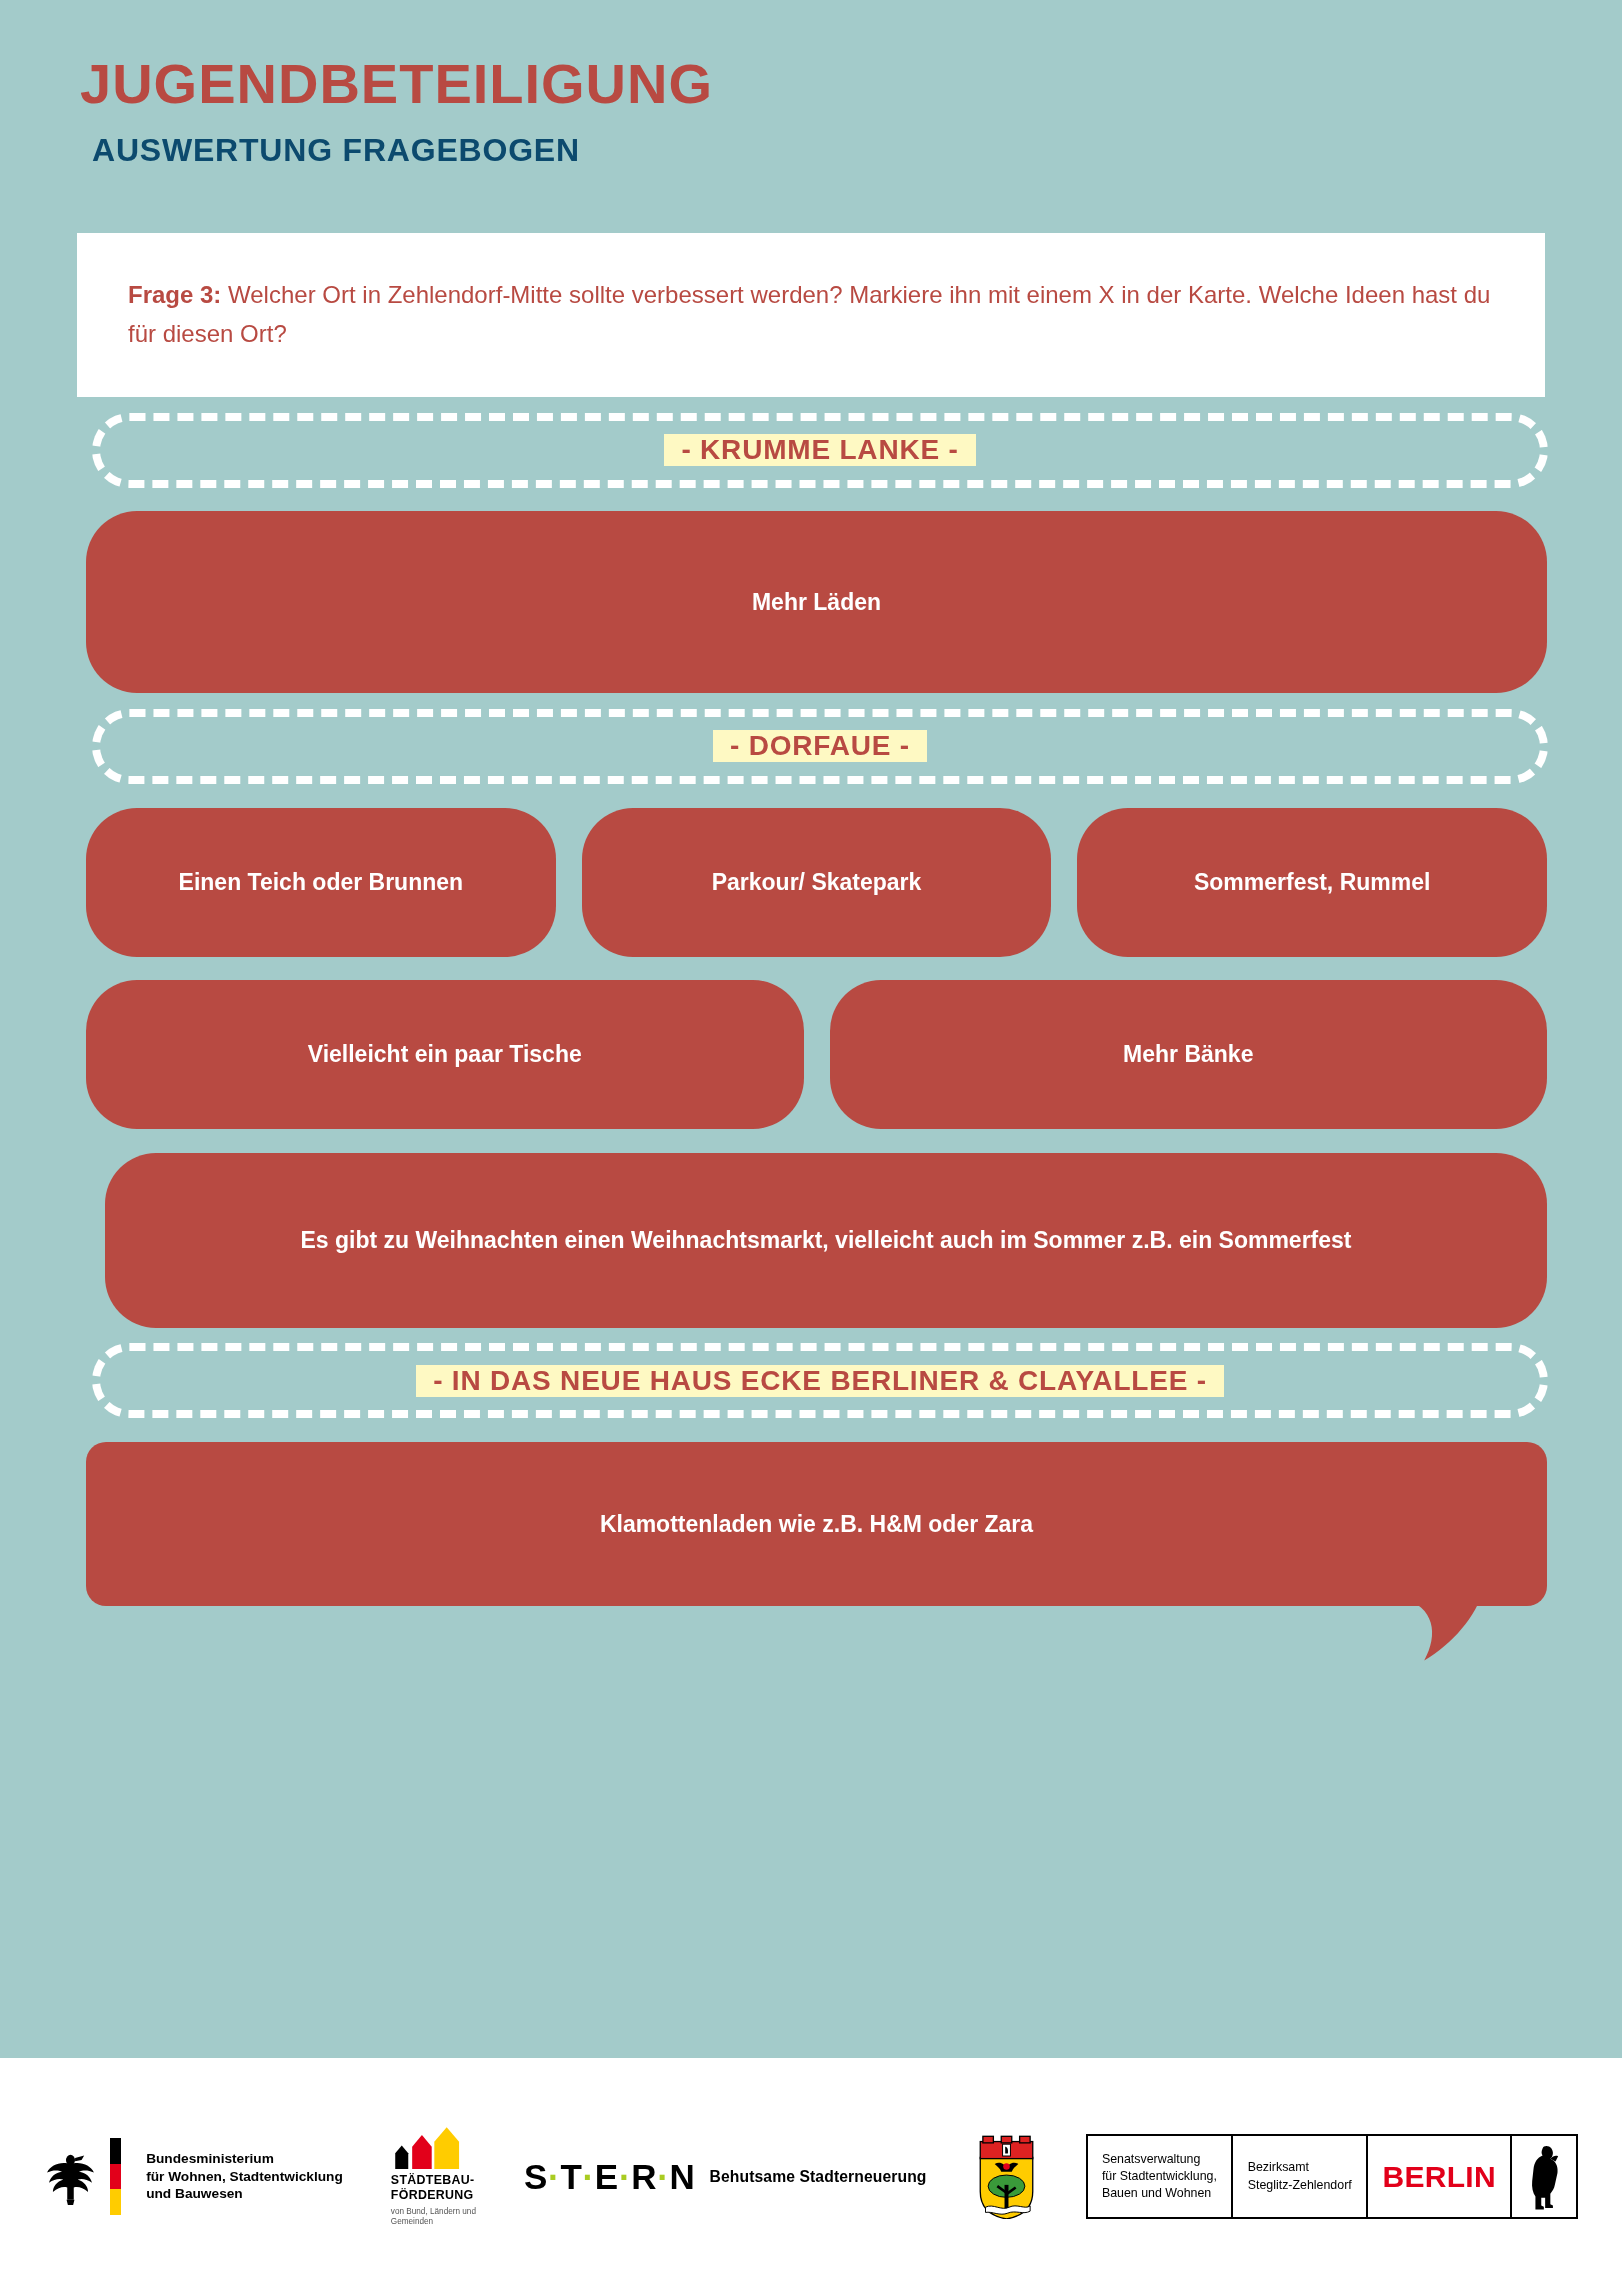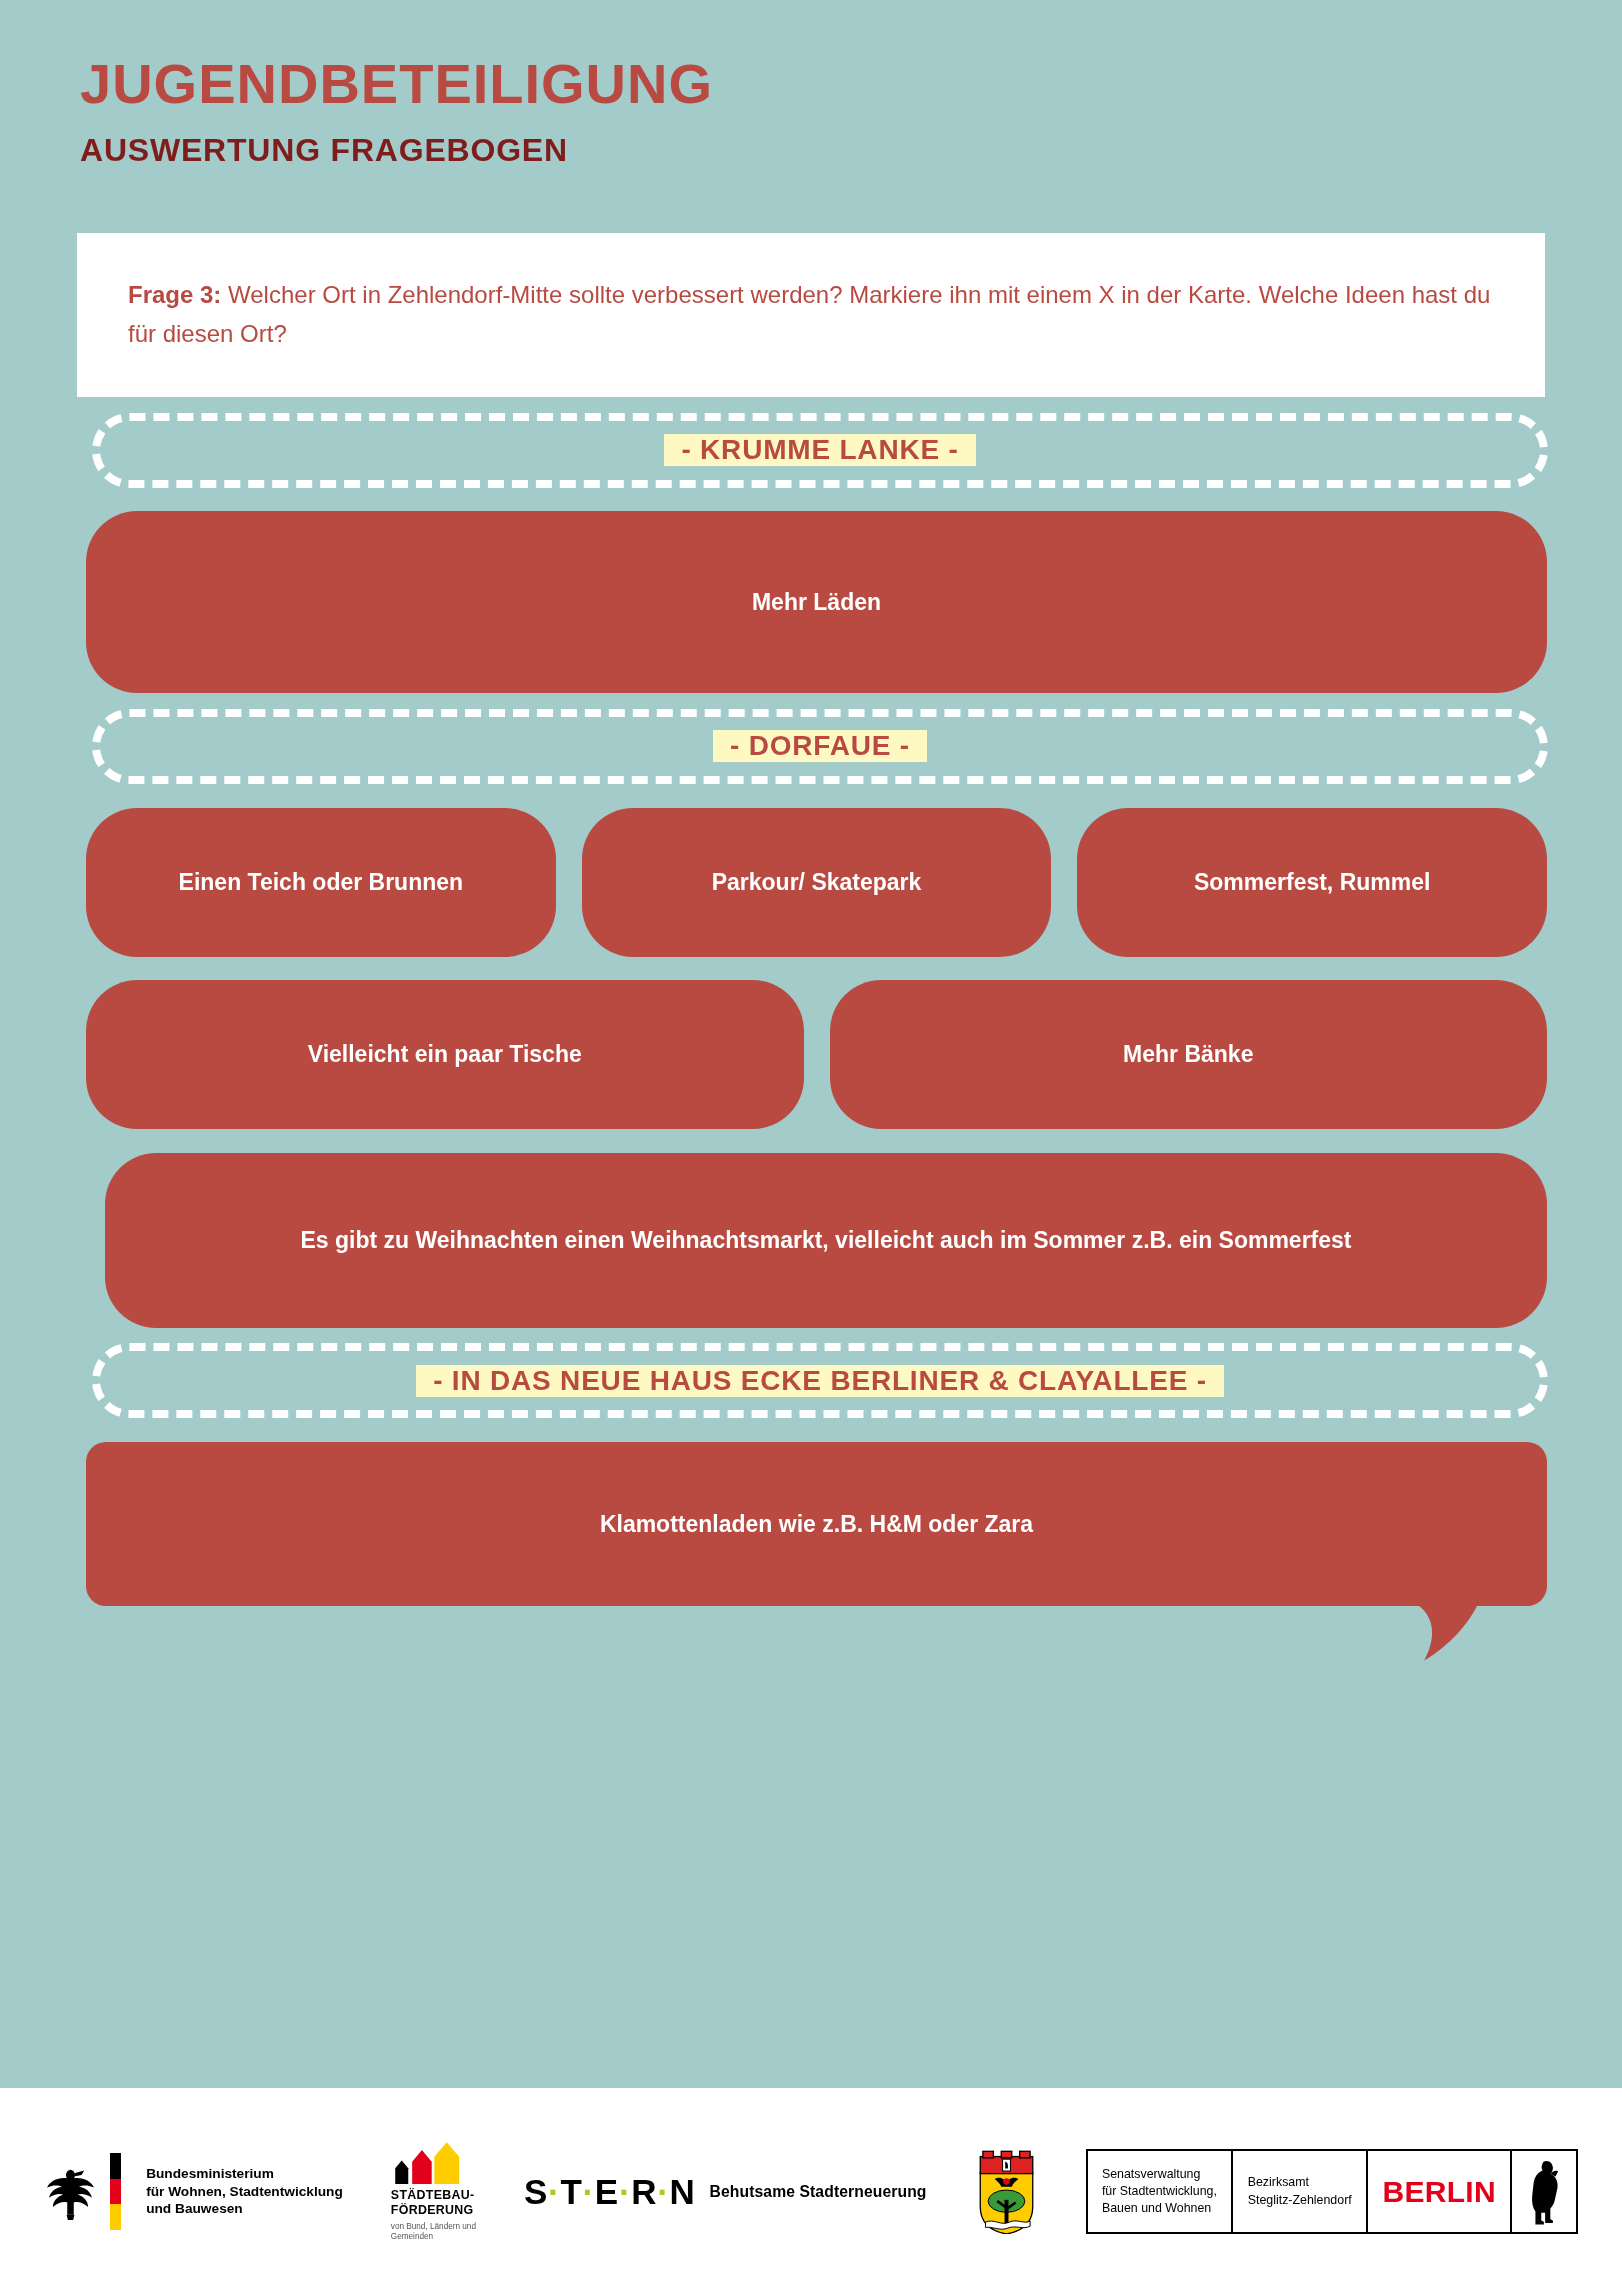--- a/index.html
+++ b/index.html
@@ -23,27 +23,28 @@
   }
   .title-main {
     color: #b84a42;
     font-size: 56px;
     font-weight: 700;
     letter-spacing: 1px;
     line-height: 1.0;
     text-transform: uppercase;
   }
   .title-sub {
-    color: #7f1d1d;
+    color: #0c4a6e;
     font-size: 32px;
     font-weight: 700;
     letter-spacing: 0.8px;
     line-height: 1.0;
     margin-top: 22px;
     text-transform: uppercase;
+    margin-left: 12px;
   }
 
   
   .question-card {
     background: #ffffff;
     margin: 67px 0 0 77px;
     width: 1468px;
     min-height: 164px;
     display: flex;
     align-items: center;
@@ -142,21 +143,21 @@
     height: 79px;
     z-index: 0;
   }
 
   
   .footer {
     position: absolute;
     left: 0;
     bottom: 0;
     width: 1623px;
-    height: 207px;
+    height: 237px;
     background: #ffffff;
     display: flex;
     align-items: center;
     justify-content: center;
     gap: 48px;
   }
   .logo { display: flex; align-items: center; }
 
   
   .bmwsb { gap: 14.4px; }

